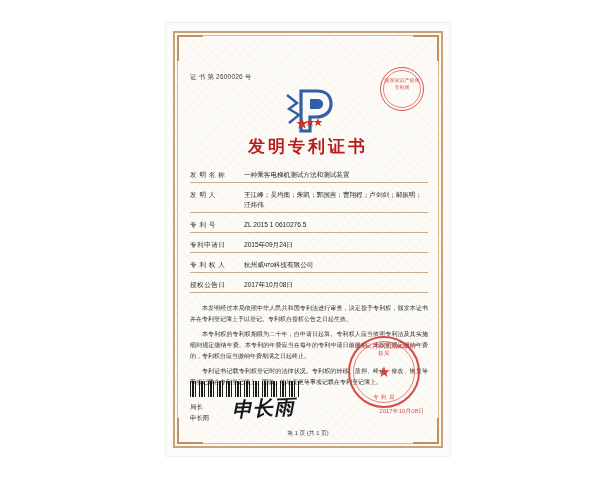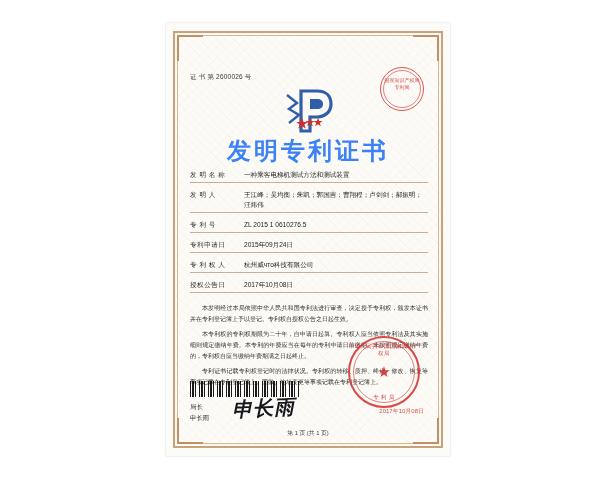--- a/index.html
+++ b/index.html
@@ -122,23 +122,23 @@
     box-sizing: border-box;
     opacity: 0.85;
   }
   .title {
     position: absolute;
     left: 0;
     right: 0;
     top: 112px;
     text-align: center;
     font-family: "DejaVu Serif", serif;
-    font-size: 24px;
+    font-size: 17px;
     font-weight: bold;
-    color: #3b82f6;
+    color: #b91c1c;
     letter-spacing: 3px;
   }
   .fields {
     position: absolute;
     left: 24px;
     right: 22px;
     top: 147px;
   }
   .field-row {
     display: flex;

